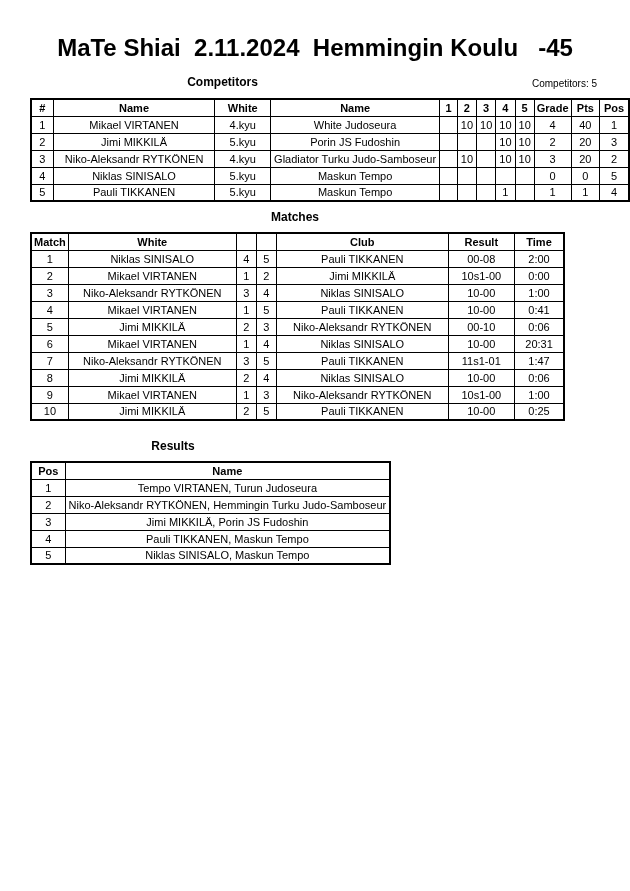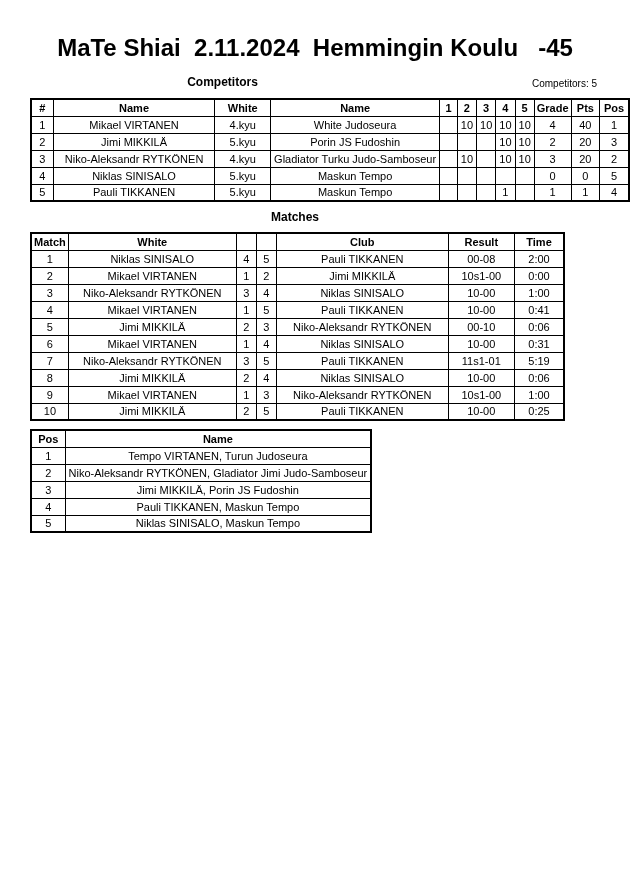--- a/index.html
+++ b/index.html
@@ -247,30 +247,30 @@
           <td class="ac">00-10</td>
           <td class="ac">0:06</td>
         </tr>
         <tr>
           <td class="ac">6</td>
           <td class="al">Mikael VIRTANEN</td>
           <td class="ac">1</td>
           <td class="ac">4</td>
           <td class="al">Niklas SINISALO</td>
           <td class="ac">10-00</td>
-          <td class="ac">0:31</td>
+          <td class="ac">20:31</td>
         </tr>
         <tr>
           <td class="ac">7</td>
           <td class="al">Niko-Aleksandr RYTKÖNEN</td>
           <td class="ac">3</td>
           <td class="ac">5</td>
           <td class="al">Pauli TIKKANEN</td>
           <td class="ac">11s1-01</td>
-          <td class="ac">5:19</td>
+          <td class="ac">1:47</td>
         </tr>
         <tr>
           <td class="ac">8</td>
           <td class="al">Jimi MIKKILÄ</td>
           <td class="ac">2</td>
           <td class="ac">4</td>
           <td class="al">Niklas SINISALO</td>
           <td class="ac">10-00</td>
           <td class="ac">0:06</td>
         </tr>
@@ -288,40 +288,41 @@
           <td class="al">Jimi MIKKILÄ</td>
           <td class="ac">2</td>
           <td class="ac">5</td>
           <td class="al">Pauli TIKKANEN</td>
           <td class="ac">10-00</td>
           <td class="ac">0:25</td>
         </tr>
       </tbody>
   </table>
 
+  <div class="section-heading results-heading">Results</div>
 
   <table>
     <colgroup>
       <col style="width:34px">
         <col style="width:252px">
     </colgroup>
     <thead>
       <tr>
           <th>Pos</th>
           <th>Name</th>
         </tr>
     </thead>
     <tbody>
         <tr>
           <td class="ac">1</td>
           <td class="al">Tempo VIRTANEN, Turun Judoseura</td>
         </tr>
         <tr>
           <td class="ac">2</td>
-          <td class="al">Niko-Aleksandr RYTKÖNEN, Gladiator Jimi Judo-Samboseur</td>
+          <td class="al">Niko-Aleksandr RYTKÖNEN, Hemmingin Turku Judo-Samboseur</td>
         </tr>
         <tr>
           <td class="ac">3</td>
           <td class="al">Jimi MIKKILÄ, Porin JS Fudoshin</td>
         </tr>
         <tr>
           <td class="ac">4</td>
           <td class="al">Pauli TIKKANEN, Maskun Tempo</td>
         </tr>
         <tr>

